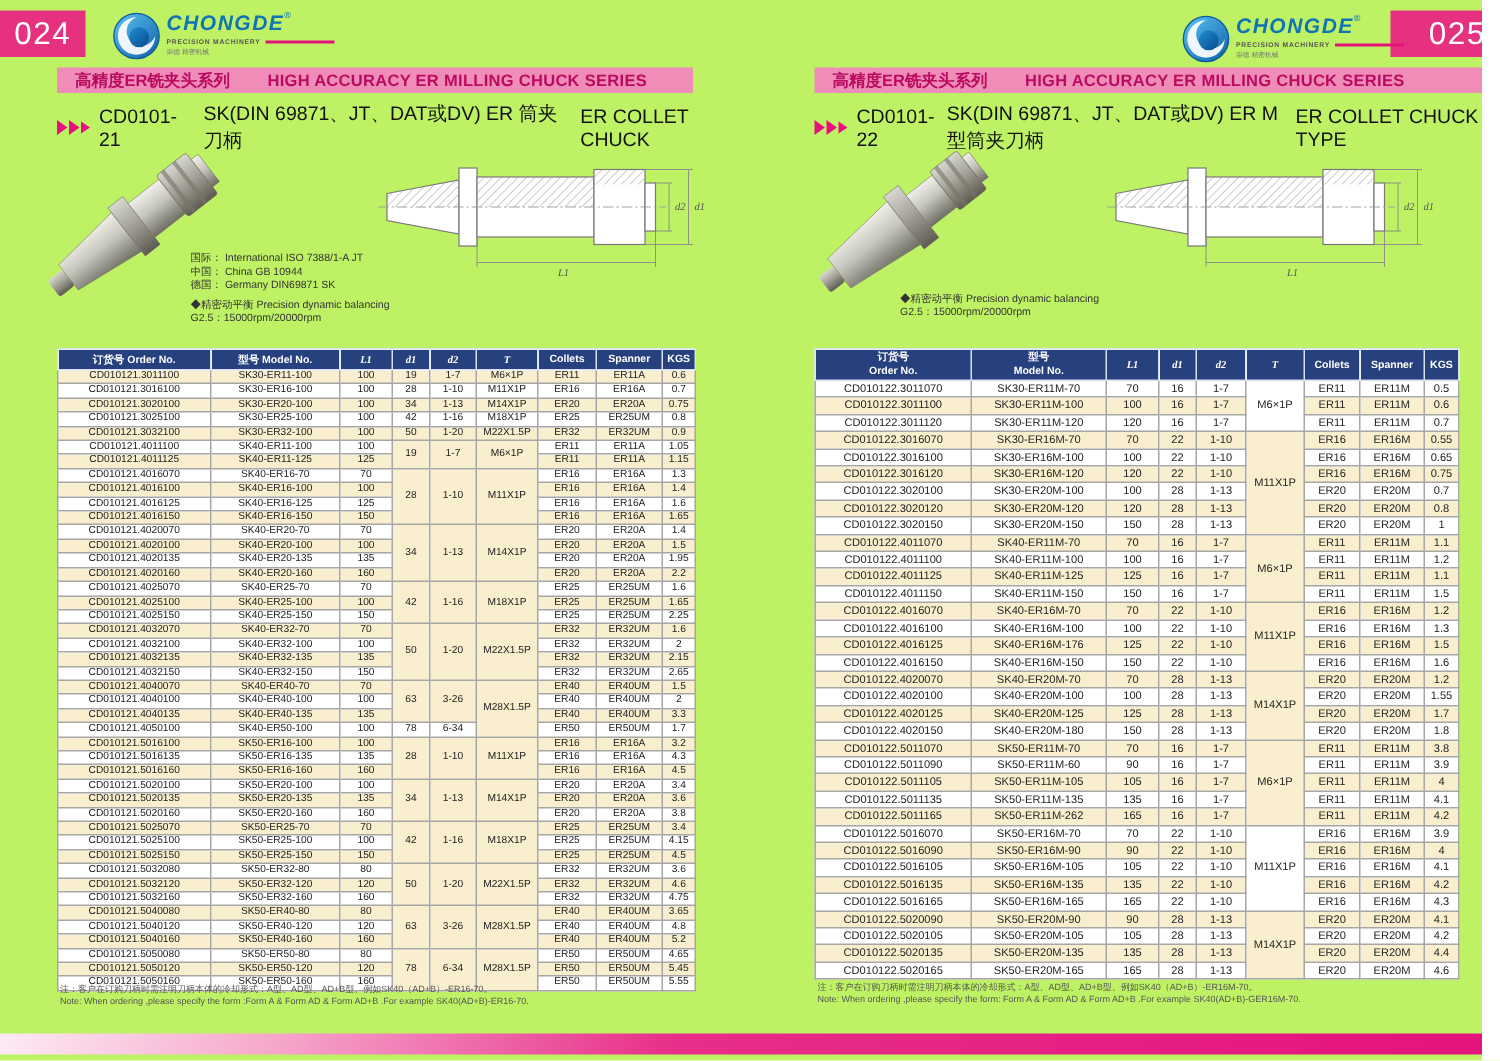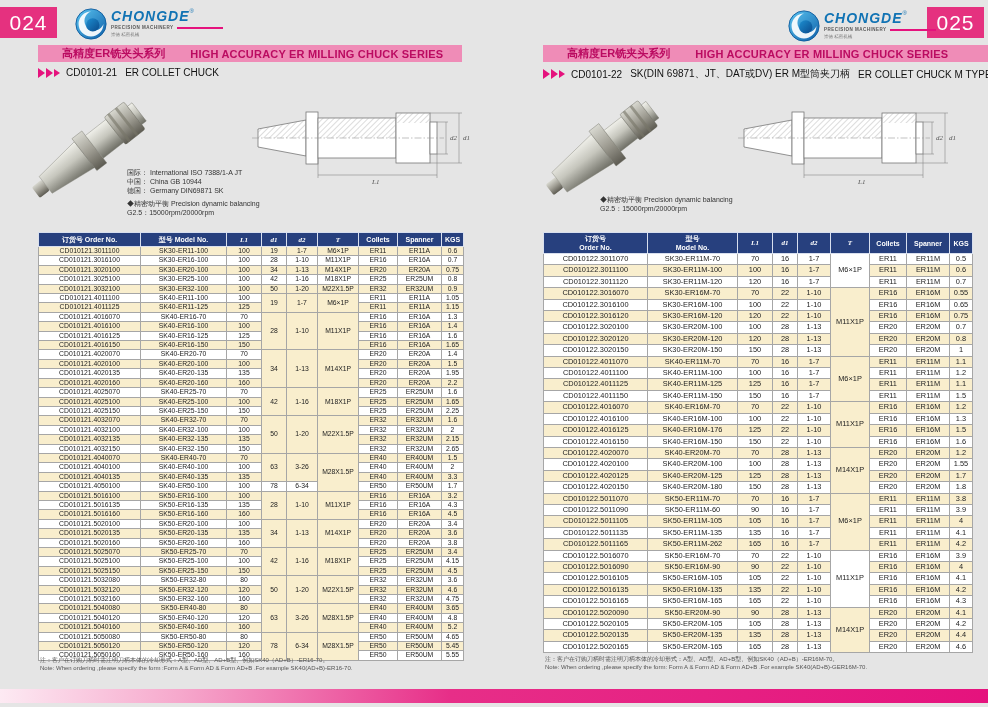--- a/index.html
+++ b/index.html
@@ -1,38 +1,38 @@
 <!DOCTYPE html>
 <html><head>
 <meta charset="utf-8">
 <style>
   html,body{margin:0;padding:0;background:#fff;}
-  .sheet{position:relative;width:988px;height:707px;background:#e5e5e5;overflow:hidden;
+  .sheet{position:relative;width:988px;height:707px;background:#bef264;overflow:hidden;
          font-family:"Liberation Sans",sans-serif;color:#222;}
   .page{position:absolute;top:0;width:500px;height:707px;}
   .page-left{left:0;} .page-right{left:500px;}
 
   .pagenum{position:absolute;top:7px;width:57px;height:31px;background:#e5317f;color:#fff;
            display:flex;align-items:center;justify-content:center;font-size:21px;letter-spacing:1px;}
-  .pn-left{left:0;} .pn-right{right:16px;}
+  .pn-left{left:0;} .pn-right{right:0;padding-left:16px;}
 
   .logo{position:absolute;top:8px;display:flex;align-items:flex-start;}
   .logo-icon{width:32px;height:32px;}
   .logo-txt{margin-left:4px;line-height:1;}
   .wordmark{font-size:14px;font-weight:bold;color:#1173b4;letter-spacing:1px;font-style:italic;}
   .regmark{font-size:6px;color:#1173b4;vertical-align:top;}
   .tagline{font-size:4.5px;color:#555;font-weight:bold;letter-spacing:.5px;margin-top:2px;display:flex;align-items:center;}
   .tagrule{display:inline-block;width:46px;height:2px;background:#e5127d;margin-left:3px;}
   .cnname{font-size:4.5px;color:#777;margin-top:2px;}
 
   .titlebar{position:absolute;top:45px;height:17px;background:#ef8cb7;color:#bb0b61;
-            display:flex;align-items:center;font-weight:bold;font-size:11px;padding-left:24px;box-sizing:border-box;}
+            display:flex;align-items:center;font-weight:bold;font-size:11px;padding-left:12px;box-sizing:border-box;}
   .titlebar .en{margin-left:25px;letter-spacing:.2px;}
 
-  .subtitle{position:absolute;top:67px;display:flex;align-items:center;font-size:10px;color:#111;font-weight:500;}
+  .subtitle{position:absolute;top:67px;display:flex;align-items:center;font-size:13px;color:#111;font-weight:500;}
   .chev{display:inline-block;width:0;height:0;border-top:5px solid transparent;border-bottom:5px solid transparent;
         border-left:7px solid #e5127d;margin-right:1px;}
   .chev.small{border-top-width:4px;border-bottom-width:4px;border-left-width:6px;}
   .subtitle .code{margin:0 8px 0 5px;}
   .subtitle .nm{margin-right:8px;}
 
   .photo{position:absolute;}
   .drawing{position:absolute;}
   .standards{position:absolute;font-size:7px;line-height:9px;color:#333;}
   .balance{position:absolute;font-size:7px;line-height:9px;color:#333;}
@@ -112,20 +112,21 @@
     <div class="titlebar" style="left:38px;width:424px;">
       <span>高精度ER铣夹头系列</span>
       <span class="en">HIGH ACCURACY ER MILLING CHUCK SERIES</span>
     </div>
 
     <div class="subtitle" style="left:38px;">
       <span class="chev"></span>
         <span class="chev"></span>
         <span class="chev small"></span>
       <span class="code">CD0101-21</span>
+      <span class="nm">SK(DIN 69871、JT、DAT或DV) ER 筒夹刀柄</span>
       <span>ER COLLET CHUCK</span>
     </div>
 
     <svg class="photo" style="left:30px;top:96px;width:135px;height:120px;" viewBox="0 0 140 120">
       <g transform="translate(6,98) rotate(-38)">
         <rect x="0" y="-7" width="13" height="14" rx="2" fill="url(#gMetalDark)"></rect>
         <polygon points="13,-11 64,-17 64,17 13,11" fill="url(#gMetal)" stroke="#7c7c72" stroke-width="0.4"></polygon>
         <rect x="64" y="-21" width="13" height="42" fill="url(#gMetalDark)" stroke="#6c6c62" stroke-width="0.4"></rect>
         <rect x="77" y="-15" width="27" height="30" fill="url(#gMetal)" stroke="#7c7c72" stroke-width="0.4"></rect>
         <rect x="104" y="-18" width="26" height="36" rx="2" fill="url(#gMetalDark)" stroke="#5c5c52" stroke-width="0.4"></rect>

